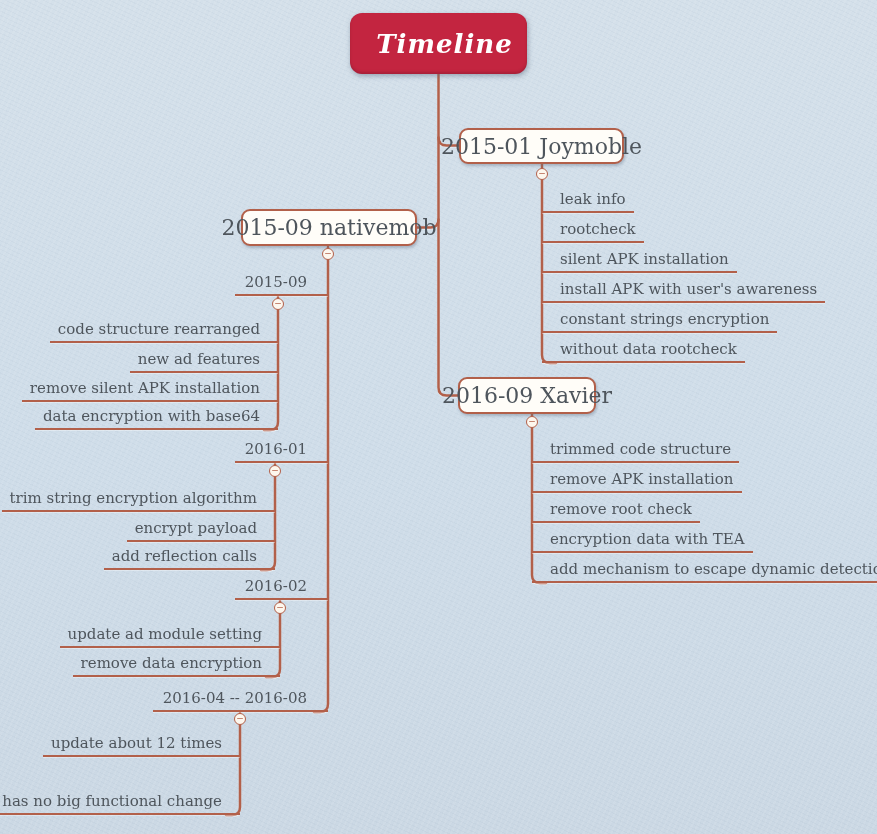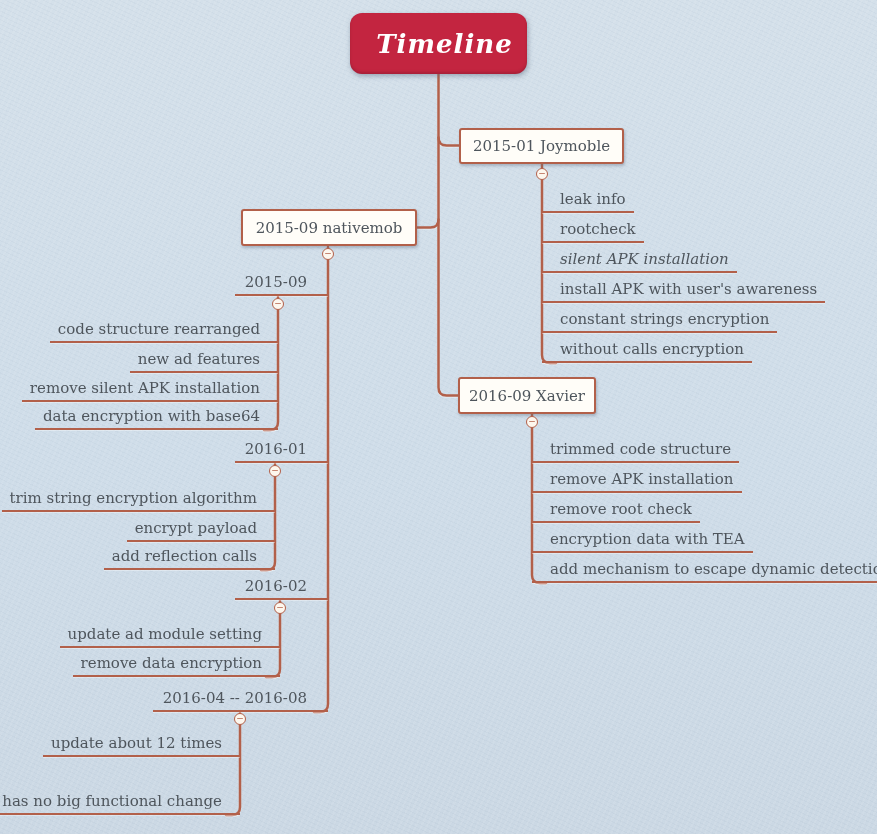--- a/index.html
+++ b/index.html
@@ -26,22 +26,22 @@
     position:absolute;z-index:2;display:flex;align-items:center;justify-content:center;
     box-sizing:border-box;white-space:nowrap;
   }
   .node-root{
     background:var(--root-fill);color:var(--root-text);
     border-radius:12px;font-size:26px;font-weight:bold;font-style:italic;
     box-shadow:1px 2px 5px rgba(90,105,125,.5), inset 0 -2px 3px rgba(0,0,0,.15);
     letter-spacing:1px;
   }
   .node-branch{
-    background:var(--node-fill);border:2px solid var(--node-border);border-radius:3px;
-    color:var(--node-text);font-size:15px;
+    background:var(--node-fill);border:2px solid var(--node-border);border-radius:9px;
+    color:var(--node-text);font-size:22px;
     box-shadow:1px 2px 3px rgba(100,115,135,.4);
   }
   .leaf,.sublabel{
     position:absolute;z-index:2;white-space:nowrap;
     color:var(--node-text);font-size:15px;line-height:22px;
     border-bottom:2px solid var(--line);
     box-shadow:0 1px 0 rgba(255,255,255,.35);
   }
   .leaf-r{padding:0 8px 1px 18px;}
   .leaf-l{padding:0 18px 1px 8px;text-align:left;}
@@ -74,24 +74,24 @@
   <div class="node node-root" style="left:350px;top:13px;width:177px;height:61px;padding-left:12px;">Timeline</div>
 
   <div class="node node-branch" style="left:459px;top:128px;width:165px;height:36px;">2015-01 Joymoble</div>
 
   <div class="node node-branch" style="left:241px;top:209px;width:176px;height:37px;">2015-09 nativemob</div>
 
   <div class="node node-branch" style="left:458px;top:377px;width:138px;height:37px;">2016-09 Xavier</div>
 
   <div class="leaf leaf-r" style="left:542px;top:188px;">leak info</div>
   <div class="leaf leaf-r" style="left:542px;top:218px;">rootcheck</div>
-  <div class="leaf leaf-r" style="left:542px;top:248px;font-style:italic;">silent APK installation</div>
+  <div class="leaf leaf-r" style="left:542px;top:248px;">silent APK installation</div>
   <div class="leaf leaf-r" style="left:542px;top:278px;">install APK with user's awareness</div>
   <div class="leaf leaf-r" style="left:542px;top:308px;">constant strings encryption</div>
-  <div class="leaf leaf-r" style="left:542px;top:338px;">without calls encryption</div>
+  <div class="leaf leaf-r" style="left:542px;top:338px;">without data rootcheck</div>
 
   <div class="sublabel" style="right:549px;top:271px;">2015-09</div>
   <div class="sublabel" style="right:549px;top:438px;">2016-01</div>
   <div class="sublabel" style="right:549px;top:575px;">2016-02</div>
   <div class="sublabel" style="right:549px;top:687px;">2016-04 -- 2016-08</div>
 
   <div class="leaf leaf-l" style="right:599px;top:318px;">code structure rearranged</div>
   <div class="leaf leaf-l" style="right:599px;top:348px;">new ad features</div>
   <div class="leaf leaf-l" style="right:599px;top:377px;">remove silent APK installation</div>
   <div class="leaf leaf-l" style="right:599px;top:405px;">data encryption with base64</div>

